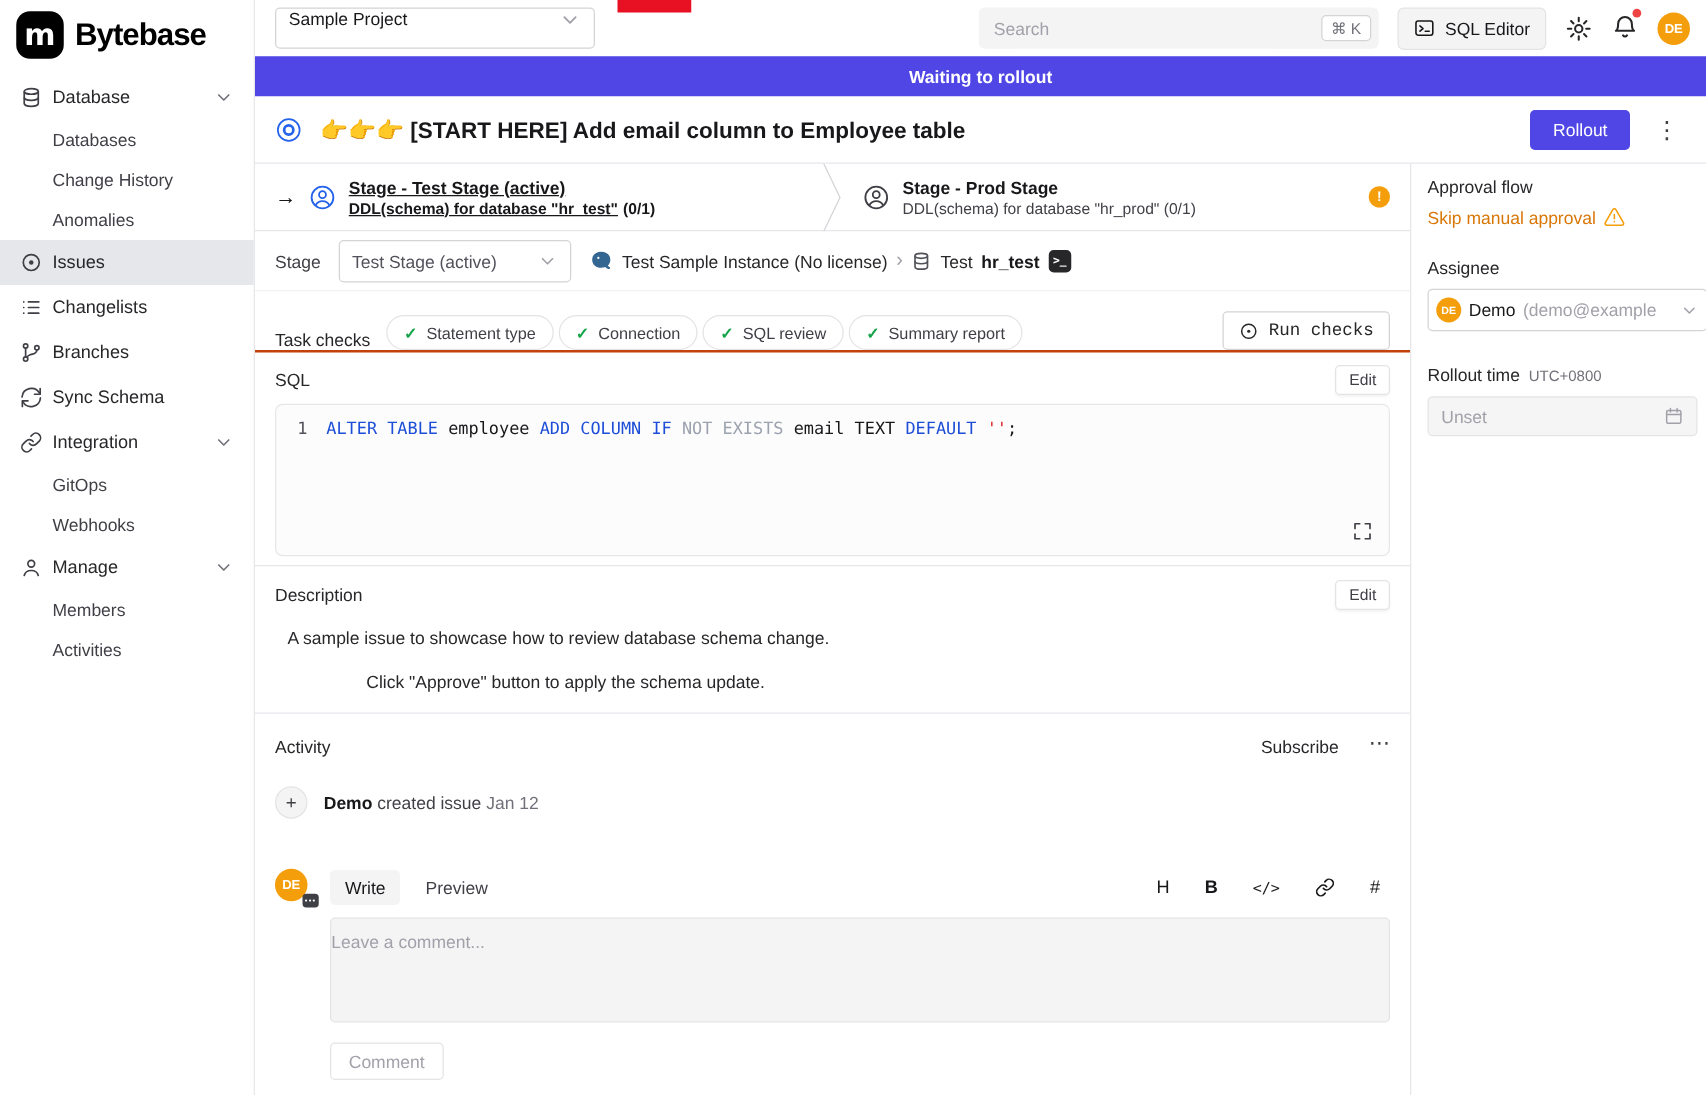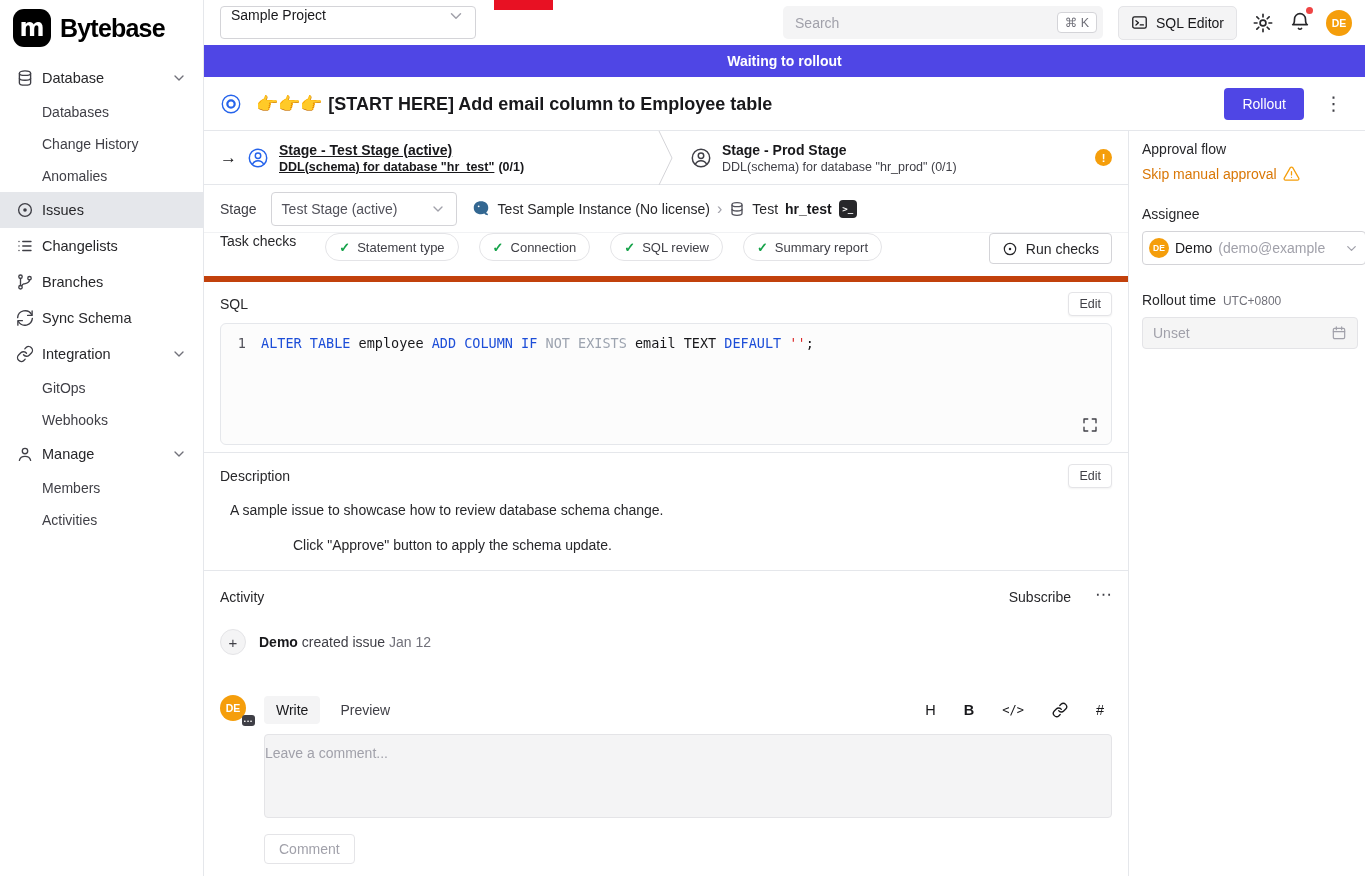--- a/index.html
+++ b/index.html
@@ -72,26 +72,26 @@
   .instance-group{display:flex;align-items:center;gap:7px;min-width:0}
   .pg-icon{width:20px;height:20px}
   .instance-name{font-weight:500;color:#27272a;white-space:nowrap}
   .crumb-sep{color:#a1a1aa;font-size:16px}
   .db-icon{width:16px;height:16px;color:#52525b}
   .env-name{color:#27272a}
   .db-name{font-weight:700;color:#18181b}
   .mini-sql{width:18px;height:18px;background:#27272a;border-radius:4px;color:#fff;font-size:9px;font-weight:700;display:flex;align-items:center;justify-content:center;cursor:pointer;font-family:"DejaVu Sans Mono",monospace}
 
   
-  .checks-row{height:49px;display:flex;align-items:flex-start;padding:0 16px;gap:20px;border-bottom:6px solid #c2410c}
+  .checks-row{height:49px;display:flex;align-items:flex-end;padding:0 16px;gap:4px;border-bottom:2px solid #c2410c}
   .checks-label{font-weight:500;color:#27272a;margin-right:9px}
   .pill{height:28px;display:flex;align-items:center;gap:7px;border:1px solid #e4e4e7;border-radius:999px;padding:0 13px;background:#fff;cursor:pointer}
   .pill .check{color:#16a34a;font-weight:700;font-size:13px}
   .pill .pill-label{font-size:13px;color:#3f3f46;white-space:nowrap}
-  .run-btn{margin-left:auto;height:31px;display:flex;align-items:center;gap:8px;border:1px solid #d4d4d8;border-radius:4px;background:#fff;padding:0 12px;color:#27272a;font-size:14px;cursor:pointer;font-family:Liberation Sans, sans-serif}
+  .run-btn{margin-left:auto;height:31px;display:flex;align-items:center;gap:8px;border:1px solid #d4d4d8;border-radius:4px;background:#fff;padding:0 12px;color:#27272a;font-size:14px;cursor:pointer;font-family:Liberation Mono, monospace}
   .run-btn .icon{width:16px;height:16px}
 
   
   .sql-section{padding:9px 16px 7px}
   .section-head{display:flex;align-items:center;justify-content:space-between;height:26px}
   .section-title{font-weight:500;color:#27272a}
   .edit-btn{height:24px;border:1px solid #e4e4e7;border-radius:4px;background:#fff;color:#3f3f46;font-size:12.5px;padding:0 10px;cursor:pointer;box-shadow:0 1px 2px rgba(0,0,0,.05);font-family:inherit}
   .code-block{position:relative;margin-top:6px;height:122px;border:1px solid #e5e7eb;border-radius:6px;background:#fcfcfc;padding:11px 0;font-family:"DejaVu Sans Mono",monospace;font-size:13.5px}
   .code-line{display:flex}
   .ln{width:40px;text-align:right;padding-right:15px;color:#52525b}

